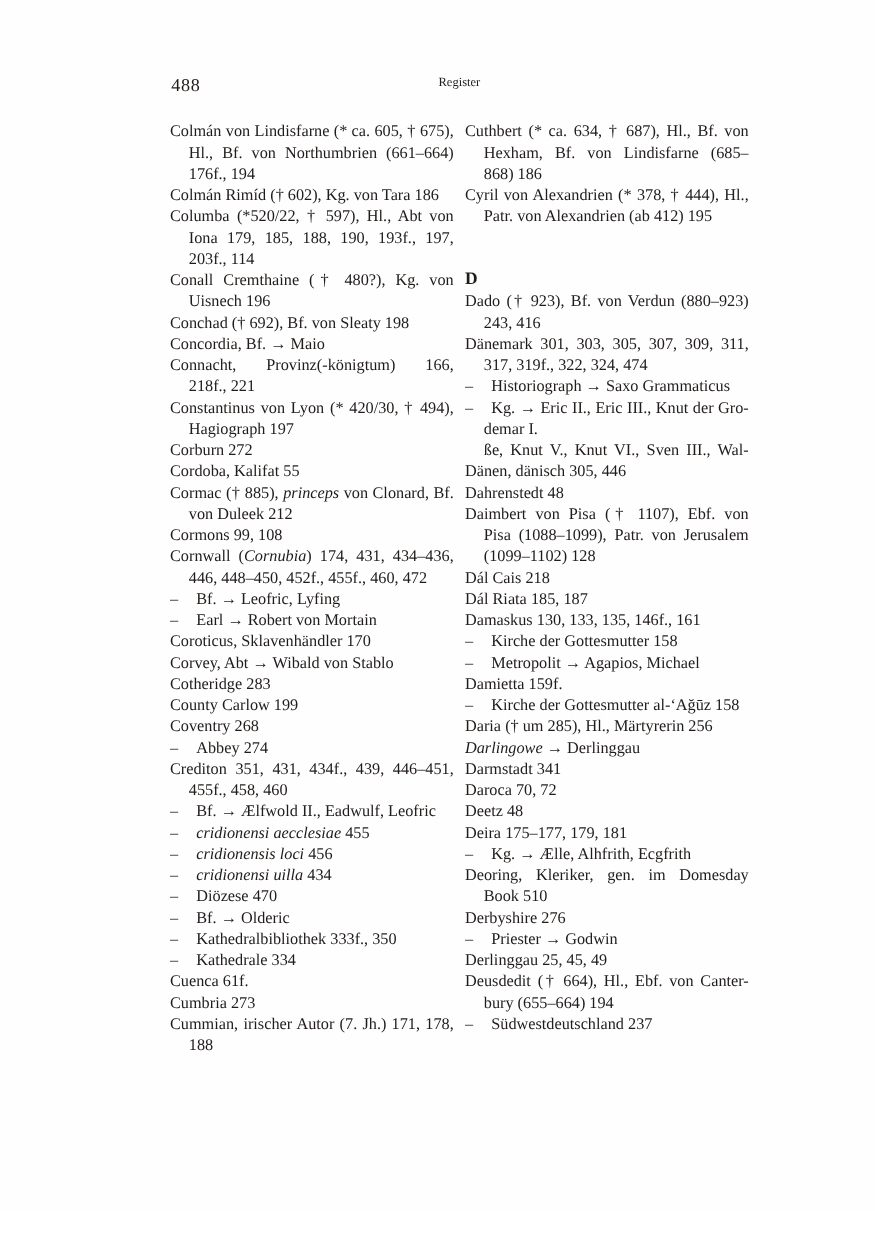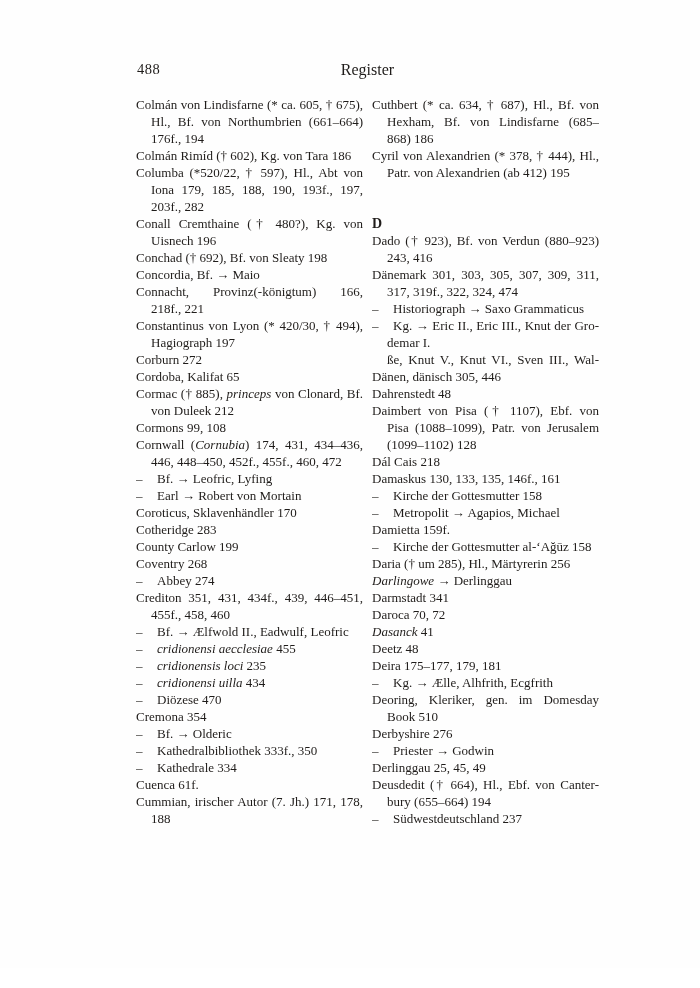--- a/index.html
+++ b/index.html
@@ -4,21 +4,21 @@
 <style>
   html,body { margin:0; padding:0; background:#ffffff; }
   .page {
     position:relative; width:700px; height:968px; background:#fefefe;
     font-family:"Liberation Serif", serif; color:#1f1c1a; overflow:hidden;
   }
   .pagenum {
     position:absolute; left:137px; top:61px; font-size:14.5px; letter-spacing:0.5px;
   }
   .running-head {
-    position:absolute; left:137px; top:61px; width:461px; text-align:center; font-size:16px;
+    position:absolute; left:137px; top:61px; width:461px; text-align:center; font-size:10px;
   }
   .col {
     position:absolute; top:96px; width:227px; font-size:13px; line-height:17px;
   }
   .col-left  { left:136px; }
   .col-right { left:372px; }
   .line { height:17px; overflow:hidden; }
   .line:not(.j) { white-space:nowrap; }
   .line.j { text-align:justify; text-align-last:justify; }
   .cont { padding-left:15px; }
@@ -36,88 +36,89 @@
 <div class="page">
   <span class="pagenum">488</span>
   <div class="running-head">Register</div>
   <div class="col col-left">
       <div class="line entry j"><span>Colmán von Lindisfarne (* ca. 605, † 675),</span></div>
       <div class="line cont j"><span>Hl., Bf. von Northumbrien (661–664)</span></div>
       <div class="line cont"><span>176f., 194</span></div>
       <div class="line entry"><span>Colmán Rimíd († 602), Kg. von Tara 186</span></div>
       <div class="line entry j"><span>Columba (*520/22, † 597), Hl., Abt von</span></div>
       <div class="line cont j"><span>Iona 179, 185, 188, 190, 193f., 197,</span></div>
-      <div class="line cont"><span>203f., 282</span></div>
+      <div class="line cont"><span>203f., 114</span></div>
       <div class="line entry j"><span>Conall Cremthaine († 480?), Kg. von</span></div>
       <div class="line cont"><span>Uisnech 196</span></div>
       <div class="line entry"><span>Conchad († 692), Bf. von Sleaty 198</span></div>
       <div class="line entry"><span>Concordia, Bf. → Maio</span></div>
       <div class="line entry j"><span>Connacht, Provinz(-königtum) 166,</span></div>
       <div class="line cont"><span>218f., 221</span></div>
       <div class="line entry j"><span>Constantinus von Lyon (* 420/30, † 494),</span></div>
       <div class="line cont"><span>Hagiograph 197</span></div>
       <div class="line entry"><span>Corburn 272</span></div>
-      <div class="line entry"><span>Cordoba, Kalifat 65</span></div>
+      <div class="line entry"><span>Cordoba, Kalifat 55</span></div>
       <div class="line entry j"><span>Cormac († 885), </span><em>princeps</em><span> von Clonard, Bf.</span></div>
       <div class="line cont"><span>von Duleek 212</span></div>
       <div class="line entry"><span>Cormons 99, 108</span></div>
       <div class="line entry j"><span>Cornwall (</span><em>Cornubia</em><span>) 174, 431, 434–436,</span></div>
       <div class="line cont"><span>446, 448–450, 452f., 455f., 460, 472</span></div>
       <div class="line sub">
         <span class="dash">–</span>
         <span class="txt"><span>Bf. → Leofric, Lyfing</span></span>
       </div>
       <div class="line sub">
         <span class="dash">–</span>
         <span class="txt"><span>Earl → Robert von Mortain</span></span>
       </div>
       <div class="line entry"><span>Coroticus, Sklavenhändler 170</span></div>
+      <div class="line entry"><span>Corvey, Abt → Wibald von Stablo</span></div>
       <div class="line entry"><span>Cotheridge 283</span></div>
       <div class="line entry"><span>County Carlow 199</span></div>
       <div class="line entry"><span>Coventry 268</span></div>
       <div class="line sub">
         <span class="dash">–</span>
         <span class="txt"><span>Abbey 274</span></span>
       </div>
       <div class="line entry j"><span>Crediton 351, 431, 434f., 439, 446–451,</span></div>
       <div class="line cont"><span>455f., 458, 460</span></div>
       <div class="line sub">
         <span class="dash">–</span>
         <span class="txt"><span>Bf. → Ælfwold II., Eadwulf, Leofric</span></span>
       </div>
       <div class="line sub">
         <span class="dash">–</span>
         <span class="txt"><em>cridionensi aecclesiae</em><span> 455</span></span>
       </div>
       <div class="line sub">
         <span class="dash">–</span>
-        <span class="txt"><em>cridionensis loci</em><span> 235</span></span>
+        <span class="txt"><em>cridionensis loci</em><span> 456</span></span>
       </div>
       <div class="line sub">
         <span class="dash">–</span>
         <span class="txt"><em>cridionensi uilla</em><span> 434</span></span>
       </div>
       <div class="line sub">
         <span class="dash">–</span>
         <span class="txt"><span>Diözese 470</span></span>
       </div>
-      <div class="line entry"><span>Cremona 354</span></div>
       <div class="line sub">
         <span class="dash">–</span>
         <span class="txt"><span>Bf. → Olderic</span></span>
       </div>
       <div class="line sub">
         <span class="dash">–</span>
         <span class="txt"><span>Kathedralbibliothek 333f., 350</span></span>
       </div>
       <div class="line sub">
         <span class="dash">–</span>
         <span class="txt"><span>Kathedrale 334</span></span>
       </div>
       <div class="line entry"><span>Cuenca 61f.</span></div>
+      <div class="line entry"><span>Cumbria 273</span></div>
       <div class="line entry j"><span>Cummian, irischer Autor (7. Jh.) 171, 178,</span></div>
       <div class="line cont"><span>188</span></div>
     </div>
   <div class="col col-right">
       <div class="line entry j"><span>Cuthbert (* ca. 634, † 687), Hl., Bf. von</span></div>
       <div class="line cont j"><span>Hexham, Bf. von Lindisfarne (685–</span></div>
       <div class="line cont"><span>868) 186</span></div>
       <div class="line entry j"><span>Cyril von Alexandrien (* 378, † 444), Hl.,</span></div>
       <div class="line cont"><span>Patr. von Alexandrien (ab 412) 195</span></div>
       <div class="line blank"></div>
@@ -136,39 +137,39 @@
         <span class="txt"><span>Kg. → Eric II., Eric III., Knut der Gro-</span></span>
       </div>
       <div class="line cont"><span>demar I.</span></div>
       <div class="line cont j"><span>ße, Knut V., Knut VI., Sven III., Wal-</span></div>
       <div class="line entry"><span>Dänen, dänisch 305, 446</span></div>
       <div class="line entry"><span>Dahrenstedt 48</span></div>
       <div class="line entry j"><span>Daimbert von Pisa († 1107), Ebf. von</span></div>
       <div class="line cont j"><span>Pisa (1088–1099), Patr. von Jerusalem</span></div>
       <div class="line cont"><span>(1099–1102) 128</span></div>
       <div class="line entry"><span>Dál Cais 218</span></div>
+      <div class="line entry"><span>Dál Riata 185, 187</span></div>
       <div class="line entry"><span>Damaskus 130, 133, 135, 146f., 161</span></div>
       <div class="line sub">
         <span class="dash">–</span>
         <span class="txt"><span>Kirche der Gottesmutter 158</span></span>
       </div>
       <div class="line sub">
         <span class="dash">–</span>
         <span class="txt"><span>Metropolit → Agapios, Michael</span></span>
       </div>
       <div class="line entry"><span>Damietta 159f.</span></div>
       <div class="line sub">
         <span class="dash">–</span>
         <span class="txt"><span>Kirche der Gottesmutter al-‘Ağūz 158</span></span>
       </div>
       <div class="line entry"><span>Daria († um 285), Hl., Märtyrerin 256</span></div>
       <div class="line entry"><em>Darlingowe</em><span> → Derlinggau</span></div>
       <div class="line entry"><span>Darmstadt 341</span></div>
       <div class="line entry"><span>Daroca 70, 72</span></div>
-      <div class="line entry"><em>Dasanck</em><span> 41</span></div>
       <div class="line entry"><span>Deetz 48</span></div>
       <div class="line entry"><span>Deira 175–177, 179, 181</span></div>
       <div class="line sub">
         <span class="dash">–</span>
         <span class="txt"><span>Kg. → Ælle, Alhfrith, Ecgfrith</span></span>
       </div>
       <div class="line entry j"><span>Deoring, Kleriker, gen. im Domesday</span></div>
       <div class="line cont"><span>Book 510</span></div>
       <div class="line entry"><span>Derbyshire 276</span></div>
       <div class="line sub">

